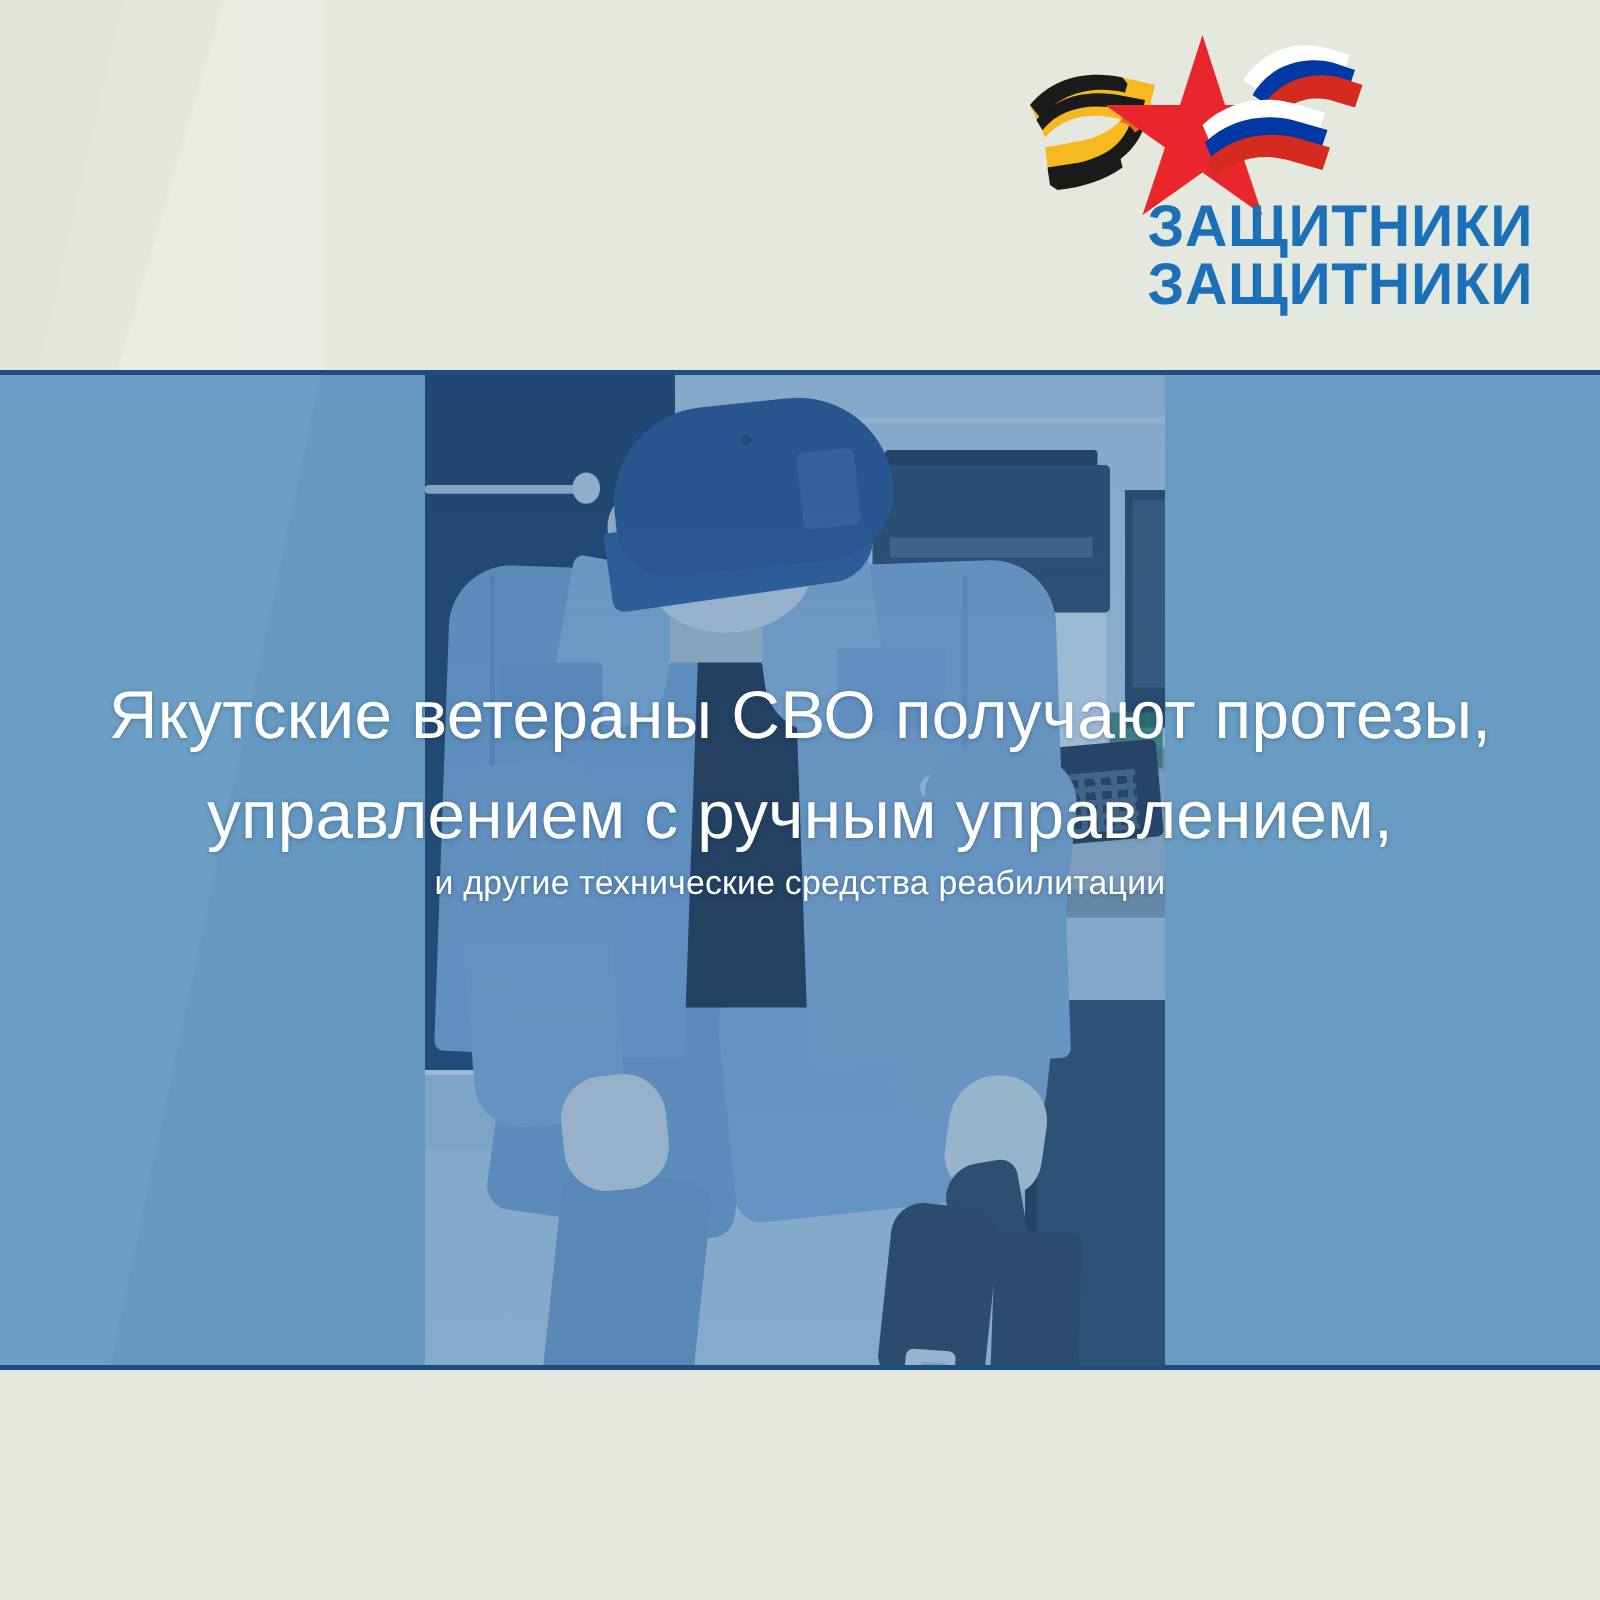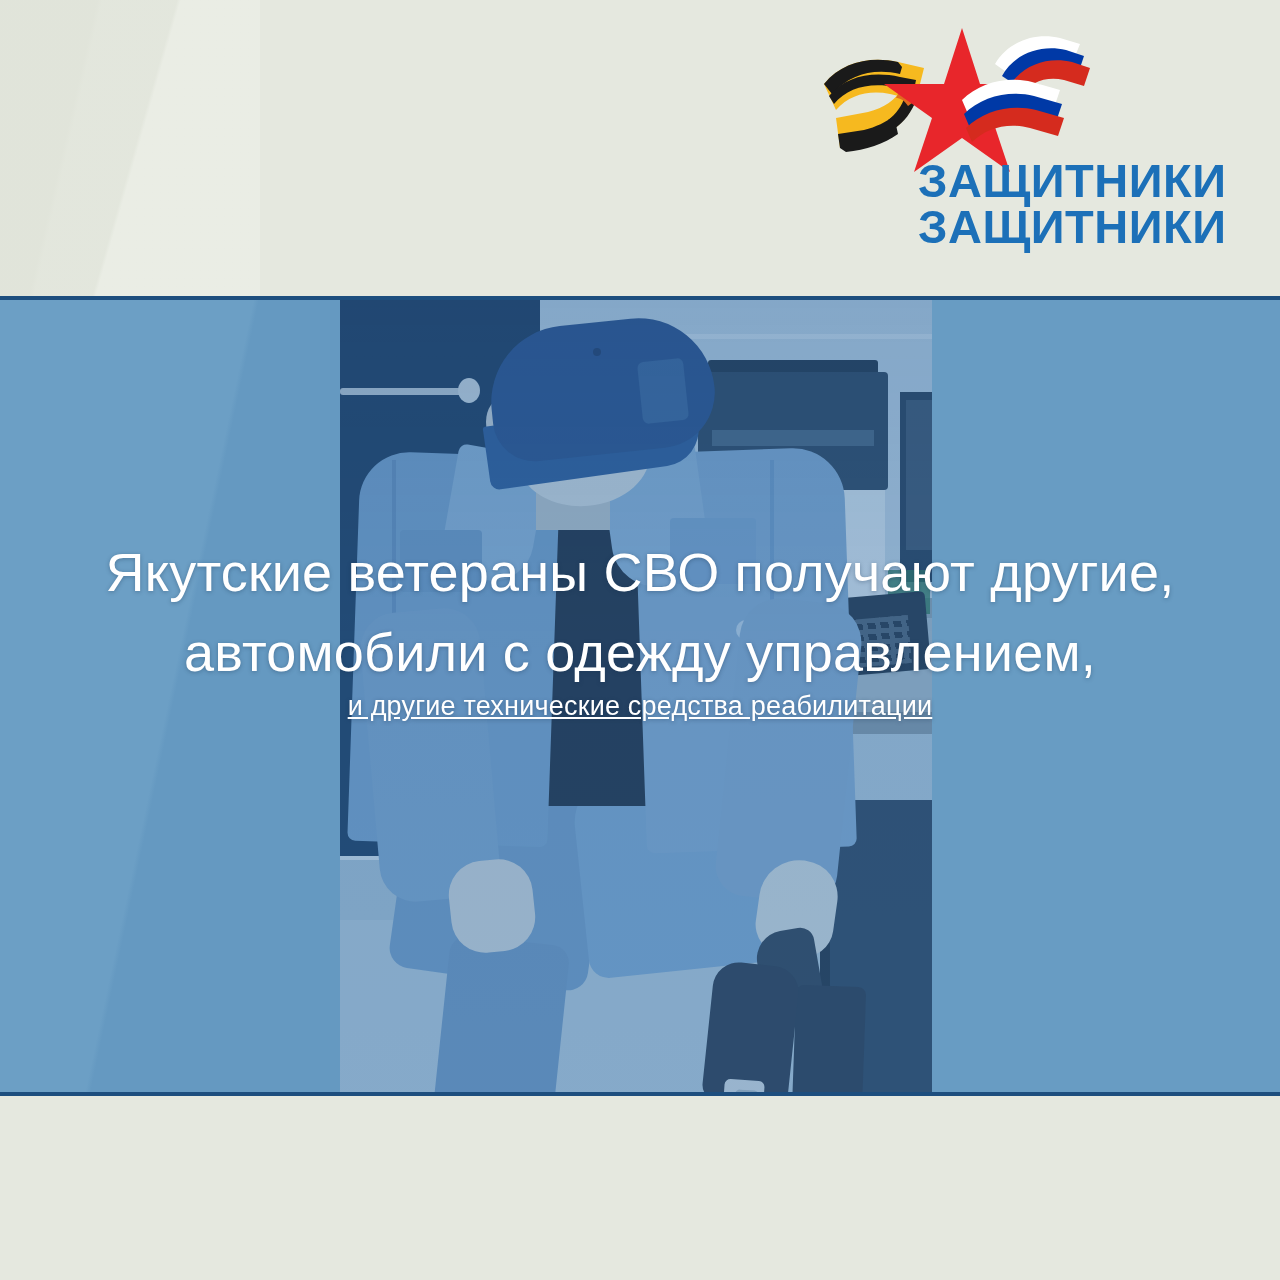--- a/index.html
+++ b/index.html
@@ -212,21 +212,20 @@
   }
   .headline .sub {
     display: block;
     margin-top: -6px;
     font-size: 27px;
     line-height: 40px;
     font-weight: 400;
     letter-spacing: 0.2px;
     text-shadow: 0 1px 4px rgba(20,45,75,0.40);
     white-space: nowrap;
-    text-decoration: underline;
   }
 </style>
 </head>
 <body>
 
 <div id="poster">
 
   <div class="bg-cream"></div>
   <div class="bg-diag"></div>
   <div class="bg-diag2"></div>
@@ -337,19 +336,19 @@
 
       <div class="ph prosth-socket"></div>
       <div class="ph prosth-joint"></div>
       <div class="ph prosth-pylon"></div>
 
       <div class="photo-veil"></div>
       <div class="photo-veil2"></div>
     </div>
 
     <div class="headline">
-      <span class="hl">Якутские ветераны СВО получают другие,</span>
-      <span class="hl">автомобили с одежду управлением,</span>
+      <span class="hl">Якутские ветераны СВО получают протезы,</span>
+      <span class="hl">управлением с ручным управлением,</span>
       <span class="sub">и другие технические средства реабилитации</span>
     </div>
   </div>
 
 </div>
 
 </body></html>

